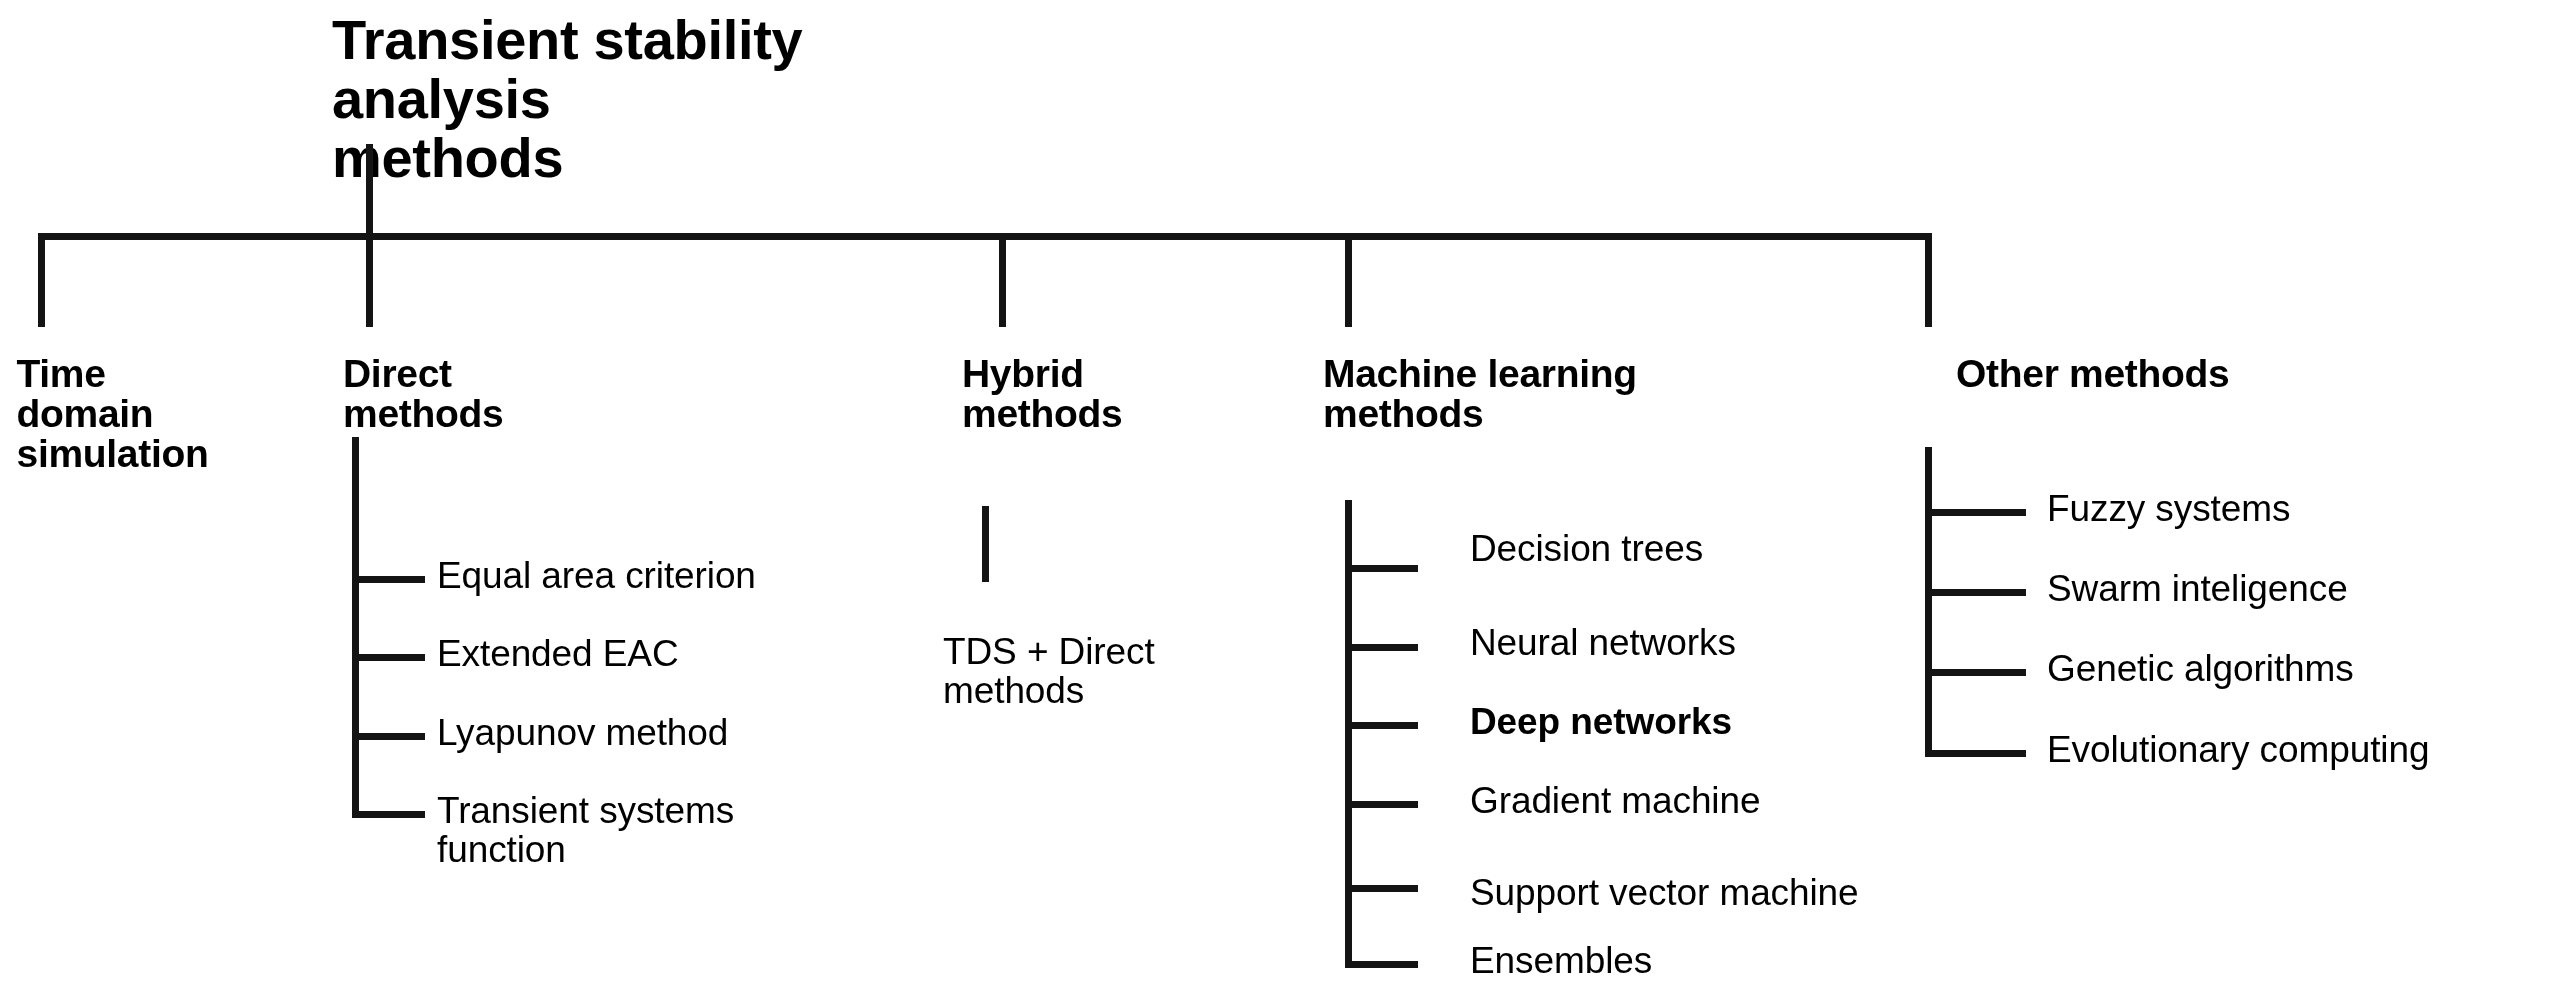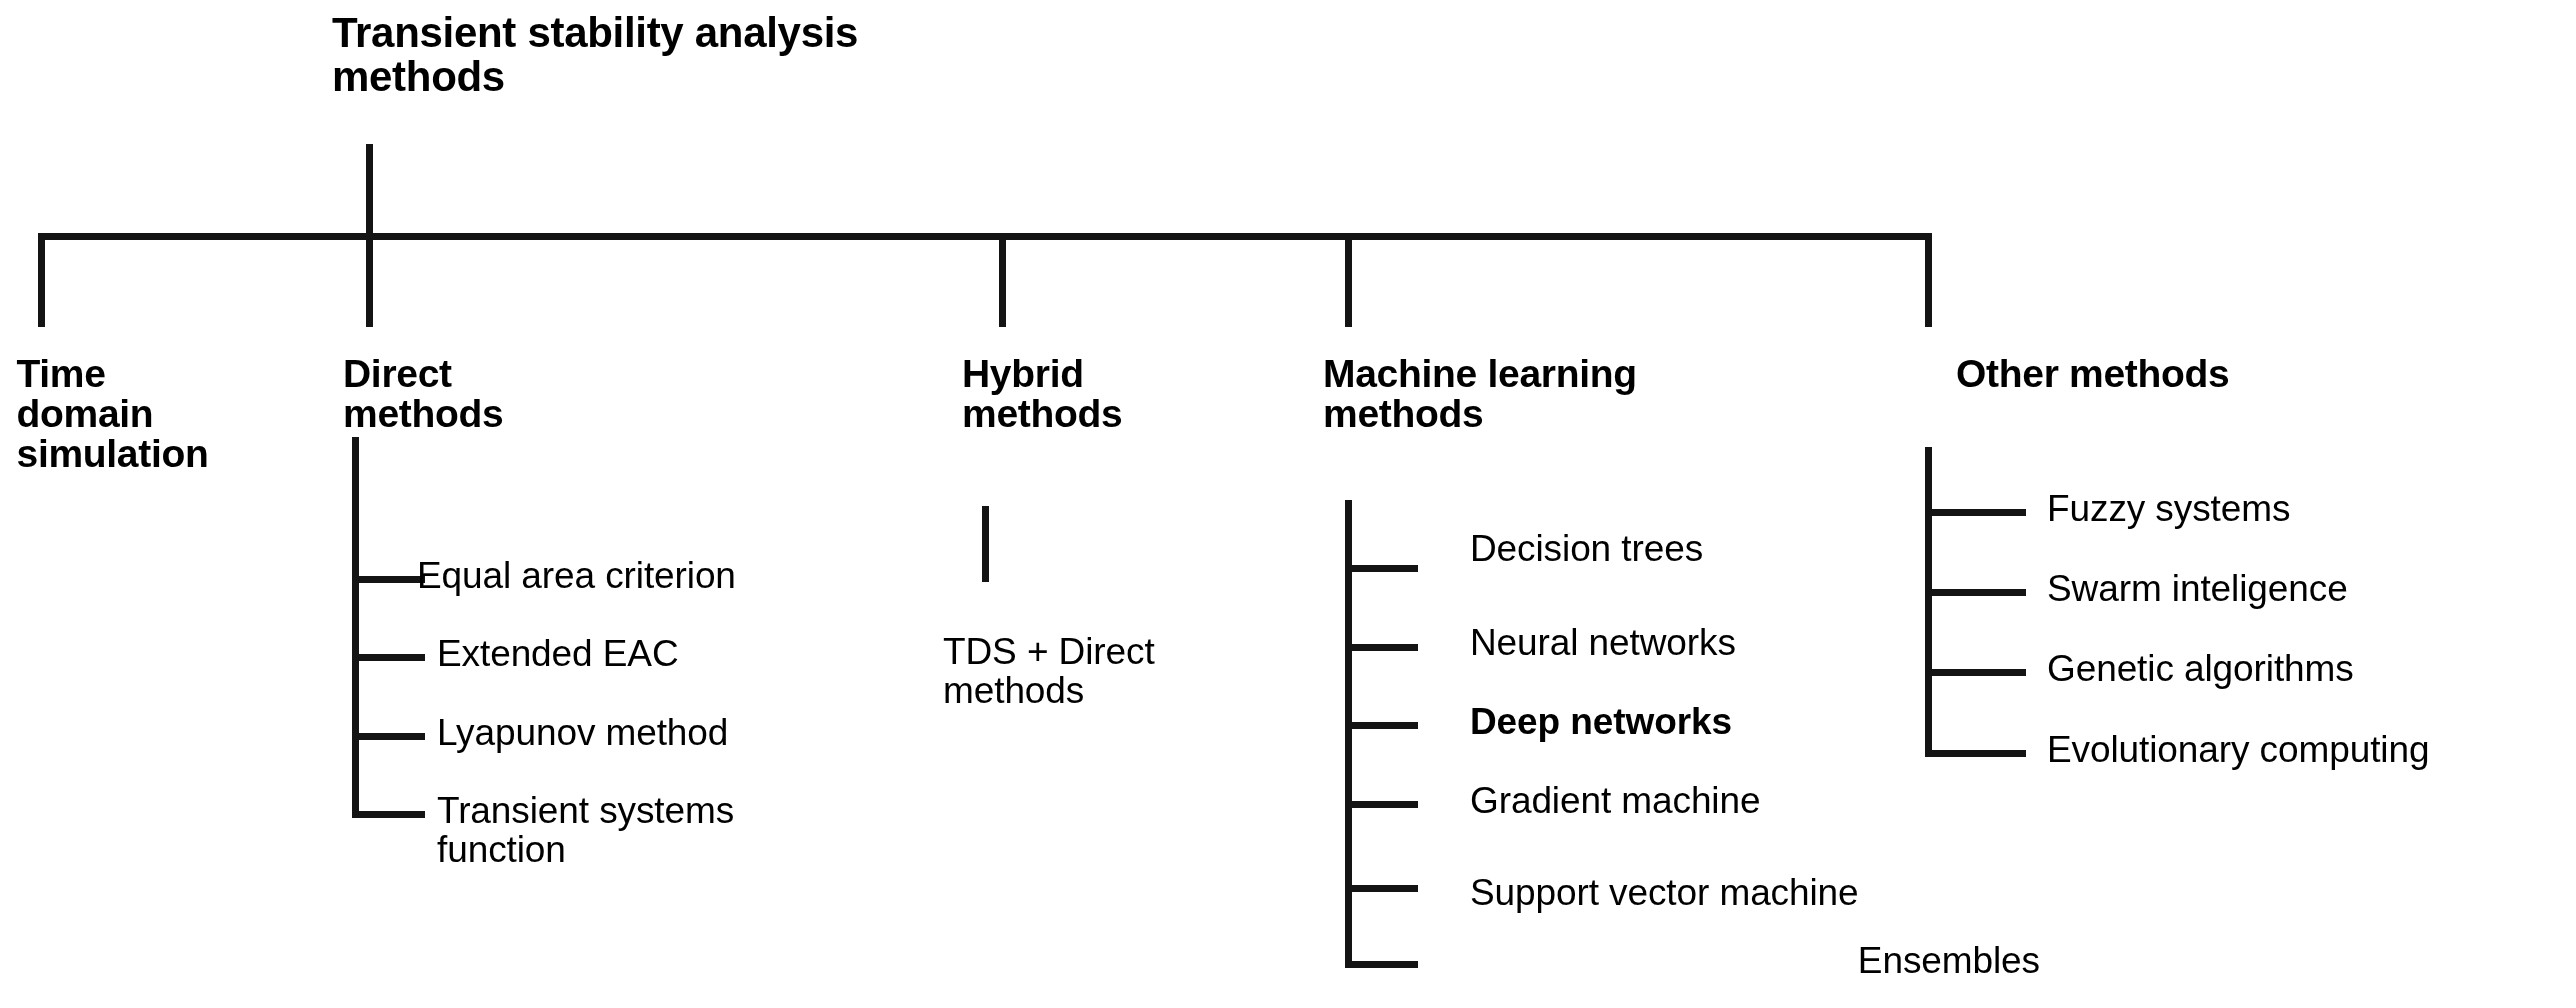--- a/index.html
+++ b/index.html
@@ -42,21 +42,21 @@
     font-weight: normal;
     font-size: 37px;
     line-height: 1.05;
     letter-spacing: -0.1px;
     white-space: pre-line;
     color: #000000;
   }
   .title-label {
     position: absolute;
     font-weight: bold;
-    font-size: 42px;
+    font-size: 56px;
     line-height: 1.05;
     letter-spacing: -0.3px;
     white-space: pre-line;
     color: #000000;
   }
 </style>
 </head>
 <body>
 
 <div id="diagram-root">
@@ -85,21 +85,21 @@
   <div class="node-label" style="left:343px; top:354px; width:329px;">Direct
 methods</div>
 
   <div class="line-v" style="left:352px; top:437px; height:378px;"></div>
 
   <div class="line-h" style="left:352px; top:576px;  width:73px;"></div>
   <div class="line-h" style="left:352px; top:654px; width:73px;"></div>
   <div class="line-h" style="left:352px; top:733px; width:73px;"></div>
   <div class="line-h" style="left:352px; top:811px; width:73px;"></div>
 
-  <div class="leaf-label" style="left:417px; top:557px; width:519px;">Equal area criterion</div>
+  <div class="leaf-label" style="left:437px; top:557px; width:519px;">Equal area criterion</div>
   <div class="leaf-label" style="left:437px; top:635px; width:519px;">Extended EAC</div>
   <div class="leaf-label" style="left:437px; top:714px; width:519px;">Lyapunov method</div>
   <div class="leaf-label" style="left:437px; top:792px; width:443px;">Transient systems
 function</div>
 
   <div class="node-label" style="left:962px; top:354px; width:354px;">Hybrid
 methods</div>
 
   <div class="line-v" style="left:982px; top:506px; height:76px;"></div>
 
@@ -116,21 +116,21 @@
   <div class="line-h" style="left:1345px; top:722px; width:73px;"></div>
   <div class="line-h" style="left:1345px; top:801px; width:73px;"></div>
   <div class="line-h" style="left:1345px; top:885px; width:73px;"></div>
   <div class="line-h" style="left:1345px; top:961px; width:73px;"></div>
 
   <div class="leaf-label" style="left:1470px; top:530px; width:570px;">Decision trees</div>
   <div class="leaf-label" style="left:1470px; top:624px; width:570px;">Neural networks</div>
   <div class="leaf-label" style="left:1470px; top:703px; width:570px;font-weight:bold;">Deep networks</div>
   <div class="leaf-label" style="left:1470px; top:782px; width:570px;">Gradient machine</div>
   <div class="leaf-label" style="left:1470px; top:865px; width:633px;margin-top:9px;">Support vector machine</div>
-  <div class="leaf-label" style="left:1470px; top:942px; width:570px;text-align:right;">Ensembles</div>
+  <div class="leaf-label" style="left:1470px; top:942px; width:570px;">Ensembles</div>
 
   <div class="node-label" style="left:1911px; top:354px; width:481px;margin-left:45px;">Other methods</div>
 
   <div class="line-v" style="left:1925px; top:447px; height:310px;"></div>
 
   <div class="line-h" style="left:1925px; top:509px;  width:101px;"></div>
   <div class="line-h" style="left:1925px; top:589px;  width:101px;"></div>
   <div class="line-h" style="left:1925px; top:669px; width:101px;"></div>
   <div class="line-h" style="left:1925px; top:750px; width:101px;"></div>
 

